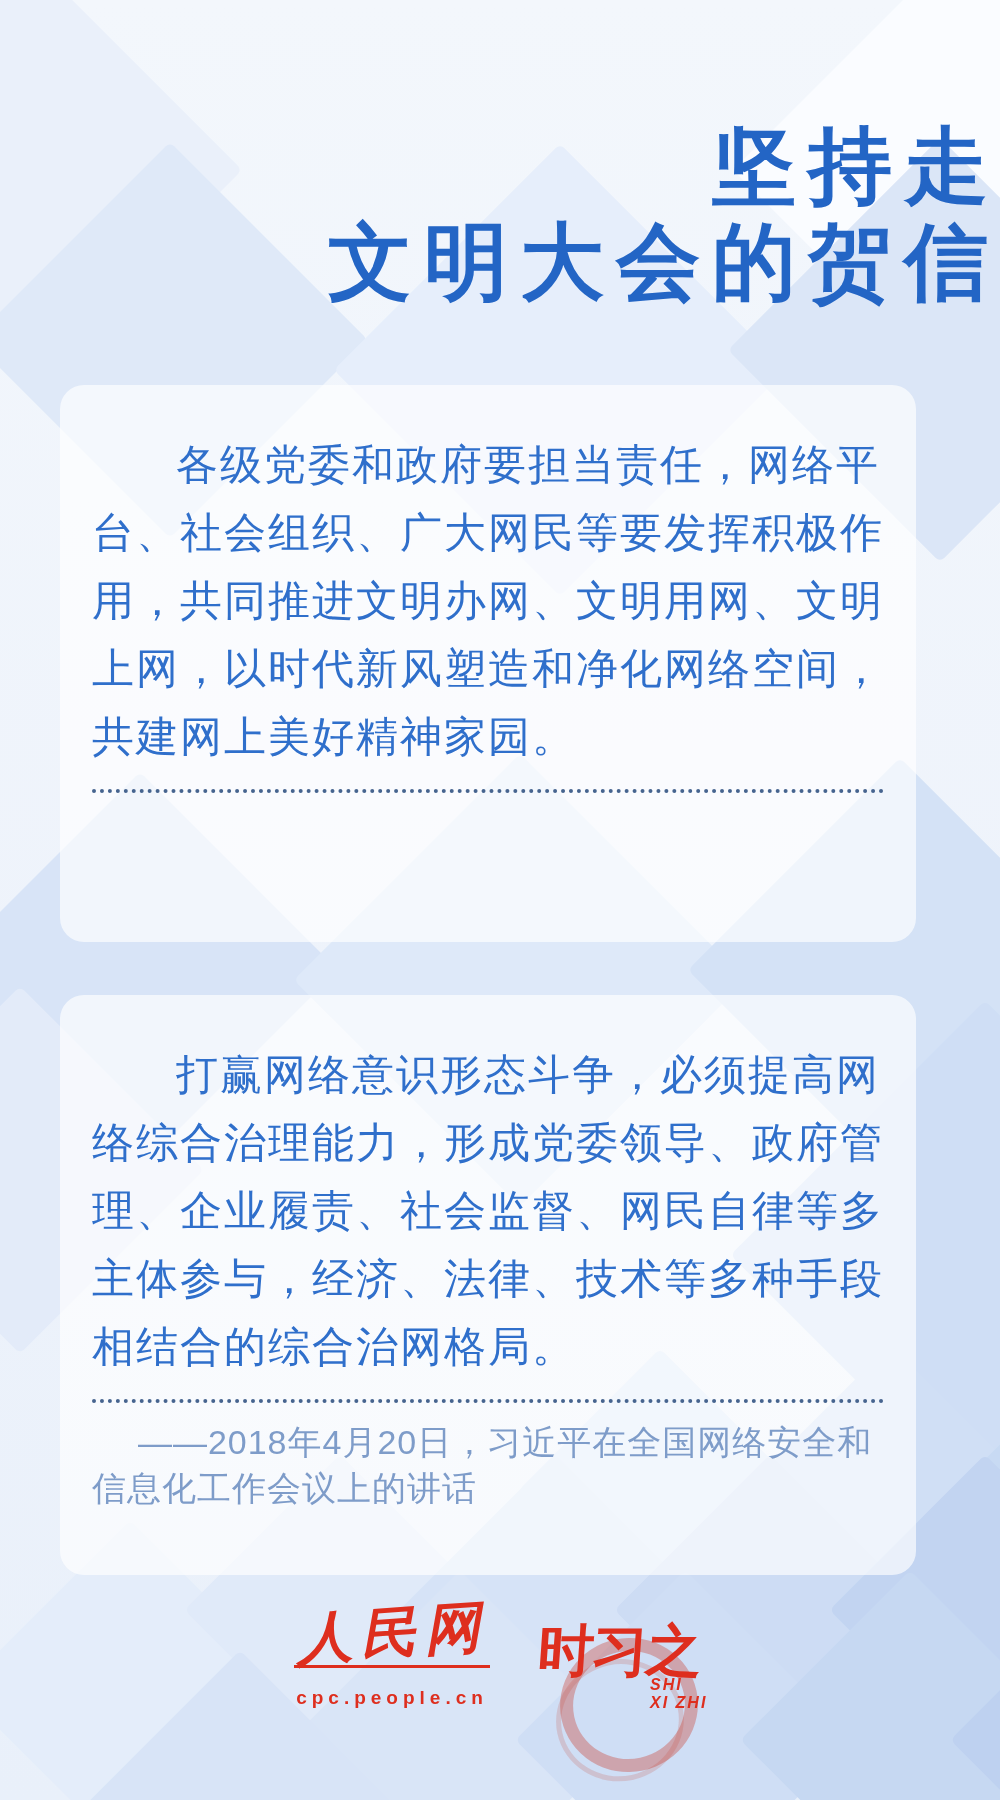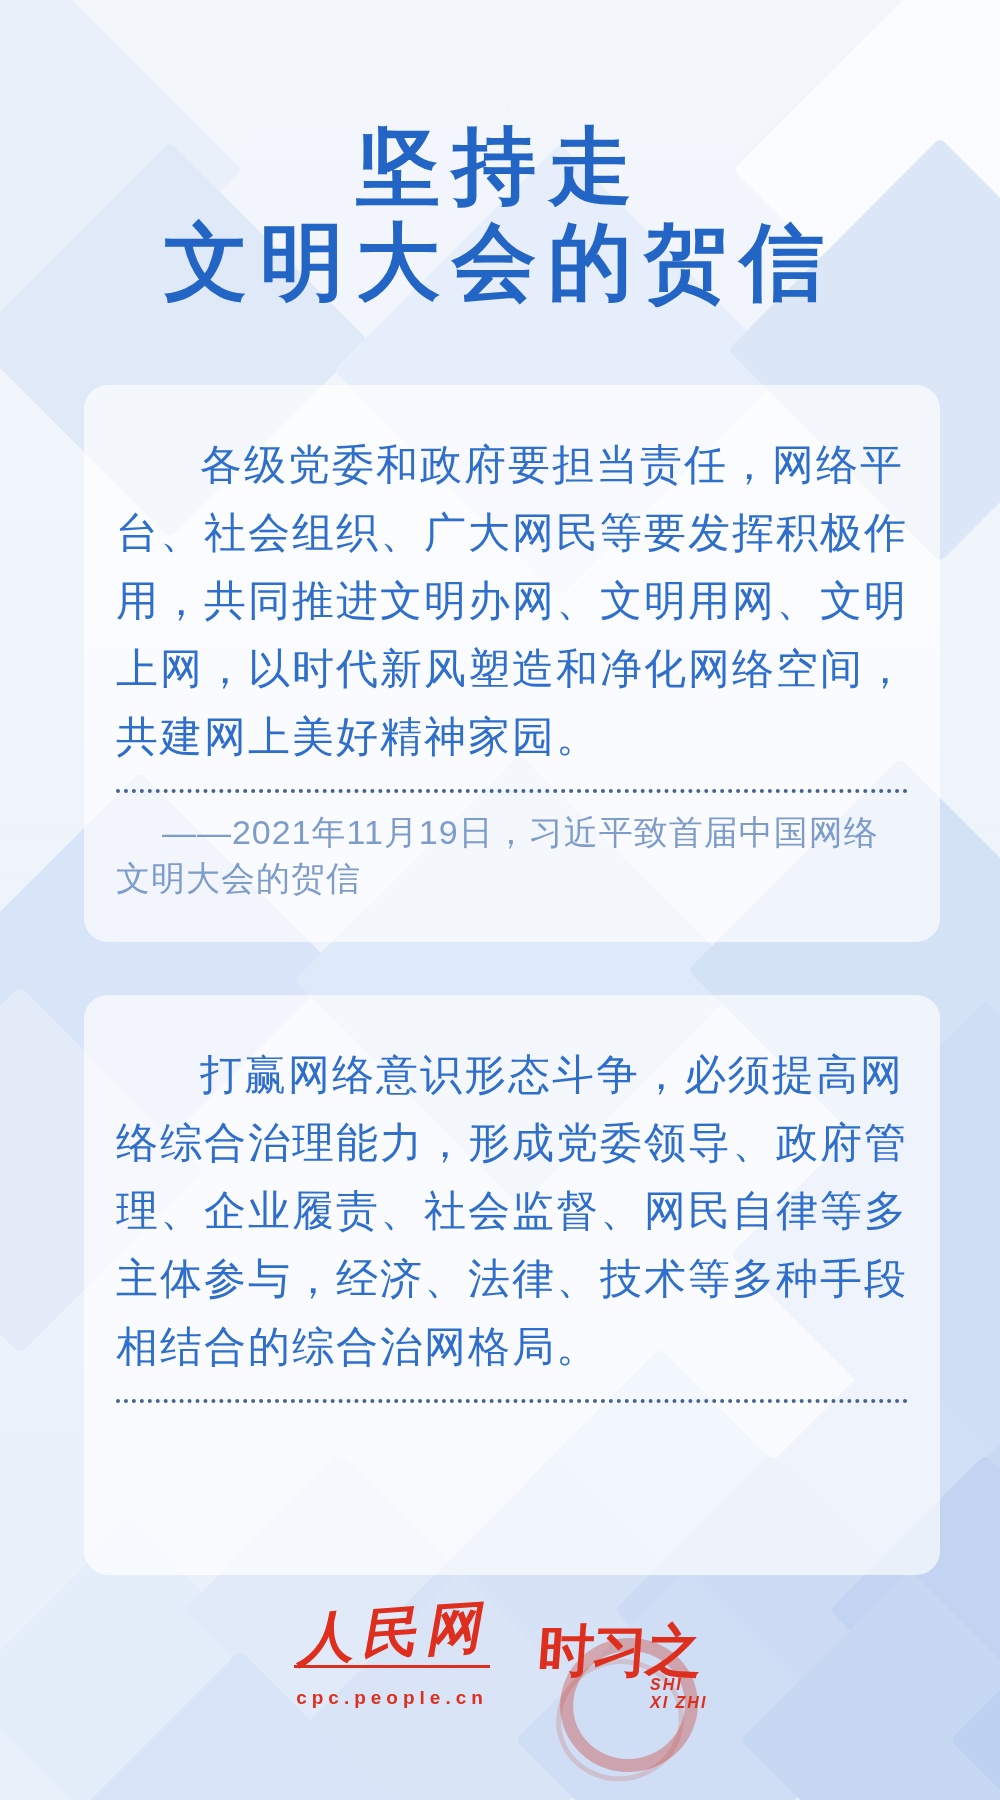--- a/index.html
+++ b/index.html
@@ -11,24 +11,24 @@
   
   .bg{position:absolute;inset:0;}
   .d{position:absolute;transform:rotate(45deg);border-radius:6px;}
   
   .title{
     position:absolute;top:118px;left:0;width:100%;
     text-align:center;color:var(--title-blue,#2365c5);
     font-weight:800;font-size:84px;line-height:96px;letter-spacing:12px;
     margin:0;
   }
-  .title span{display:block;}
+  .title span{display:block;text-align:right;}
   
   .card{
-    position:absolute;left:84px;width:856px;
+    position:absolute;left:60px;width:856px;
     background:rgba(255,255,255,0.66);
     border-radius:24px;
     padding:46px 32px 0 32px;
     box-sizing:border-box;
   }
   .card1{top:385px;height:557px;}
   .card2{top:995px;height:580px;}
   .quote{
     margin:0;color:var(--body-blue,#2f6fcb);
     font-size:42px;line-height:68px;letter-spacing:2px;
@@ -112,31 +112,31 @@
     <span>文明大会的贺信</span>
   </h1>
 
   <section class="card card1">
     <p class="quote">各级党委和政府要担当责任，网络平
 台、社会组织、广大网民等要发挥积极作
 用，共同推进文明办网、文明用网、文明
 上网，以时代新风塑造和净化网络空间，
 共建网上美好精神家园。</p>
     <div class="divider"></div>
-    <p class="attr">——2021年11月19日，习近平致首届中国网络
-文明大会的贺信</p>
   </section>
 
   <section class="card card2">
     <p class="quote">打赢网络意识形态斗争，必须提高网
 络综合治理能力，形成党委领导、政府管
 理、企业履责、社会监督、网民自律等多
 主体参与，经济、法律、技术等多种手段
 相结合的综合治网格局。</p>
     <div class="divider"></div>
+    <p class="attr">——2018年4月20日，习近平在全国网络安全和
+信息化工作会议上的讲话</p>
   </section>
 
   <footer class="footer">
     <div class="plogo">
       <div class="plogo-script">人民网</div>
       <div class="plogo-rule"></div>
       <div class="plogo-url">cpc.people.cn</div>
     </div>
     <div class="slogo">
       <div class="slogo-ring"></div>

